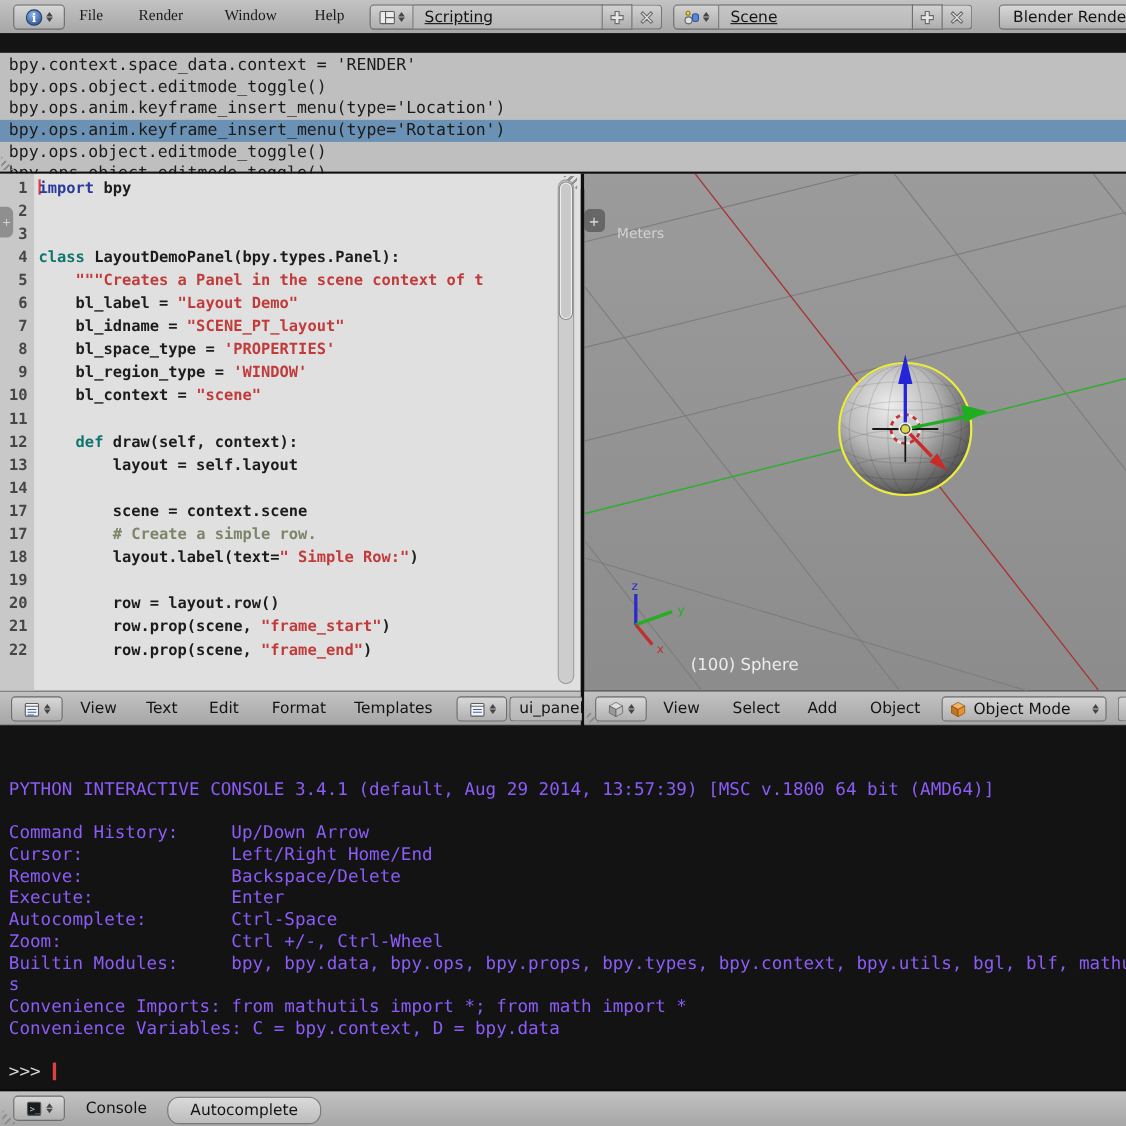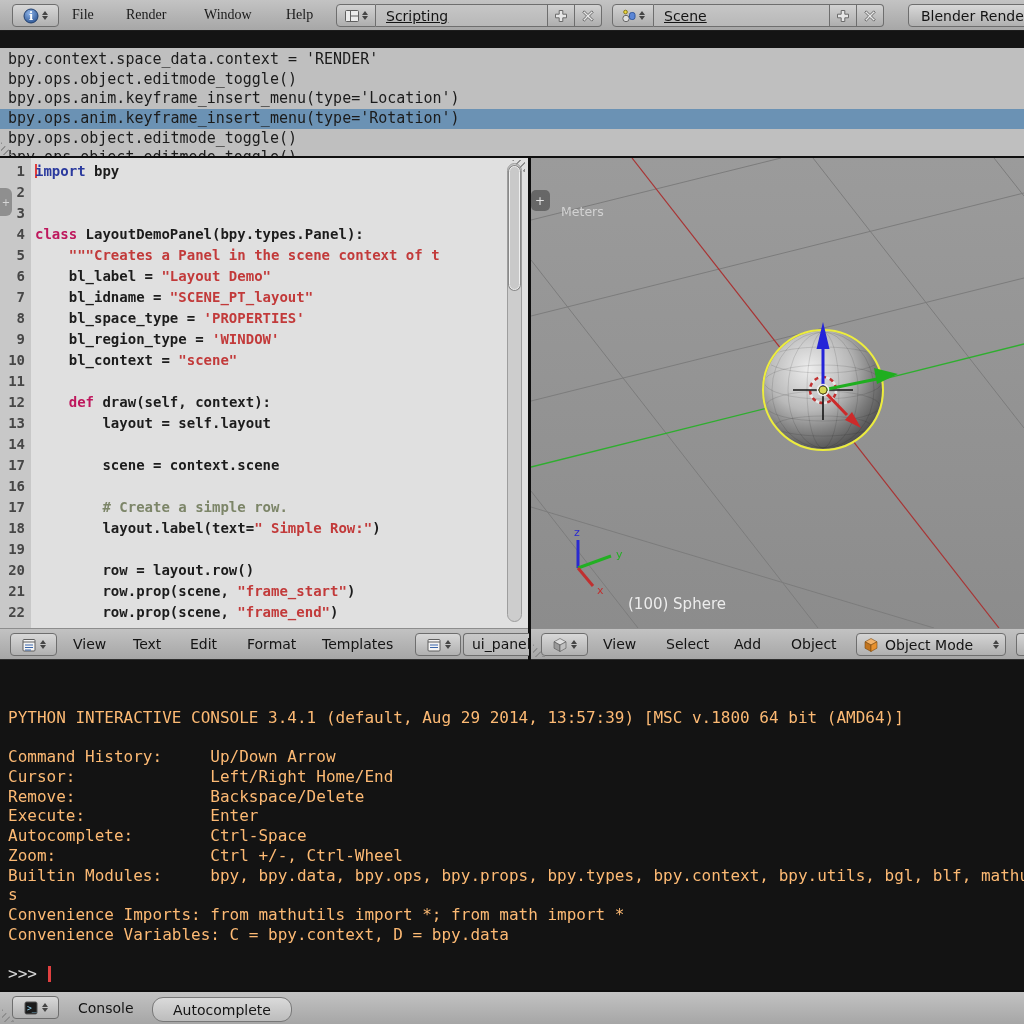--- a/index.html
+++ b/index.html
@@ -32,21 +32,21 @@
              font-family:"DejaVu Sans Mono",monospace;font-size:15px;color:#1b1b1b;}
   .info-line.sel{background:#6b92b4;}
   .hsep{position:absolute;left:0;top:156px;width:1024px;height:2px;background:#0f0f0f;}
   
   .texted{position:absolute;left:0;top:158px;width:528px;height:470px;background:#e0e0e0;overflow:hidden;}
   .gutter{position:absolute;left:0;top:0;bottom:0;width:31px;background:#c8c8c8;}
   .code{position:absolute;left:0;top:3px;right:0;font-weight:bold;}
   .code-line{height:21px;line-height:21px;white-space:pre;font-family:"DejaVu Sans Mono",monospace;font-size:14px;}
   .ln{display:inline-block;width:25px;text-align:right;margin-right:10px;color:#464646;}
   .caret{display:inline-block;width:2px;height:14px;background:#e03c3c;vertical-align:-2px;margin-right:-2px;}
-  .pl{color:#1c1c1c}.kw1{color:#2b3a9e}.kw2{color:#be185d}.str{color:#c23a3a}.com{color:#7c8568}
+  .pl{color:#1c1c1c}.kw1{color:#2b3a9e}.kw2{color:#0f766e}.str{color:#c23a3a}.com{color:#7c8568}
   .region-tab{position:absolute;left:0;top:30px;width:12px;height:28px;background:#8f8f8f;
               border-radius:0 6px 6px 0;display:flex;align-items:center;justify-content:center;
               color:#d6d6d6;font-size:10px;}
   .sbtrack{position:absolute;right:6px;top:5px;bottom:6px;width:15px;border-radius:8px;
            background:#cdcdcd;border:1px solid #9d9d9d;box-sizing:border-box;}
   .sbthumb{position:absolute;left:1px;right:1px;top:2px;height:122px;border-radius:7px;
            background:#c9c9c9;border:1px solid #efefef;box-shadow:0 0 0 1px #8a8a8a;}
   .grip{position:absolute;width:13px;height:13px;background:repeating-linear-gradient(135deg,#8f8f8f 0 2px,transparent 2px 5px);}
   .grip-ne{clip-path:polygon(0 0,100% 0,100% 100%);}
   .grip-sw{clip-path:polygon(0 0,0 100%,100% 100%);}
@@ -65,21 +65,21 @@
   .modebtn{position:absolute;left:325px;top:4px;width:150px;height:23px;box-sizing:border-box;
            border:1px solid #6e6e6e;border-radius:4px;background:linear-gradient(#d4d4d4,#b0b0b0);
            display:flex;align-items:center;gap:6px;padding:0 6px;font-size:14px;color:#141414;}
   .cutbtn{position:absolute;left:485px;top:4px;width:10px;height:23px;box-sizing:border-box;
           border:1px solid #6e6e6e;border-right:none;border-radius:4px 0 0 4px;
           background:linear-gradient(#d4d4d4,#b0b0b0);}
   
   .console{position:absolute;left:0;top:660px;width:1024px;height:330px;background:#131313;
            overflow:hidden;padding:48px 0 0 8px;box-sizing:border-box;}
   .cline{height:19.7px;line-height:19.7px;white-space:pre;font-family:"DejaVu Sans Mono",monospace;
-         font-size:16px;color:#fdba74;}
+         font-size:16px;color:#8b5cf6;}
   .cline.prompt{color:#d4d4d4;}
   .ccaret{display:inline-block;width:3px;height:16px;background:#e04040;vertical-align:-3px;margin-left:1px;}
   .cfoot{position:absolute;left:0;top:990px;width:1024px;height:34px;box-sizing:border-box;
          background:linear-gradient(#c2c2c2,#a6a6a6);border-top:2px solid #0c0c0c;}
   .acbtn{position:absolute;left:152px;top:5px;width:140px;height:25px;box-sizing:border-box;
          border:1px solid #787878;border-radius:11px;background:linear-gradient(#dadada,#bcbcbc);
          display:flex;align-items:center;justify-content:center;font-size:14px;color:#141414;}
 </style>
 </head>
 <body>
@@ -185,21 +185,20 @@
         <div class="code-line"><span class="ln">6</span><span class="pl">    bl_label = </span><span class="str">"Layout Demo"</span></div>
         <div class="code-line"><span class="ln">7</span><span class="pl">    bl_idname = </span><span class="str">"SCENE_PT_layout"</span></div>
         <div class="code-line"><span class="ln">8</span><span class="pl">    bl_space_type = </span><span class="str">'PROPERTIES'</span></div>
         <div class="code-line"><span class="ln">9</span><span class="pl">    bl_region_type = </span><span class="str">'WINDOW'</span></div>
         <div class="code-line"><span class="ln">10</span><span class="pl">    bl_context = </span><span class="str">"scene"</span></div>
         <div class="code-line"><span class="ln">11</span></div>
         <div class="code-line"><span class="ln">12</span><span class="pl">    </span><span class="kw2">def</span><span class="pl"> draw(self, context):</span></div>
         <div class="code-line"><span class="ln">13</span><span class="pl">        layout = self.layout</span></div>
         <div class="code-line"><span class="ln">14</span></div>
         <div class="code-line"><span class="ln">17</span><span class="pl">        scene = context.scene</span></div>
-        <div class="code-line"><span class="ln">16</span></div>
         <div class="code-line"><span class="ln">17</span><span class="pl">        </span><span class="com"># Create a simple row.</span></div>
         <div class="code-line"><span class="ln">18</span><span class="pl">        layout.label(text=</span><span class="str">" Simple Row:"</span><span class="pl">)</span></div>
         <div class="code-line"><span class="ln">19</span></div>
         <div class="code-line"><span class="ln">20</span><span class="pl">        row = layout.row()</span></div>
         <div class="code-line"><span class="ln">21</span><span class="pl">        row.prop(scene, </span><span class="str">"frame_start"</span><span class="pl">)</span></div>
         <div class="code-line"><span class="ln">22</span><span class="pl">        row.prop(scene, </span><span class="str">"frame_end"</span><span class="pl">)</span></div>
       </div>
     <div class="region-tab">
         <span>+</span>
       </div>

